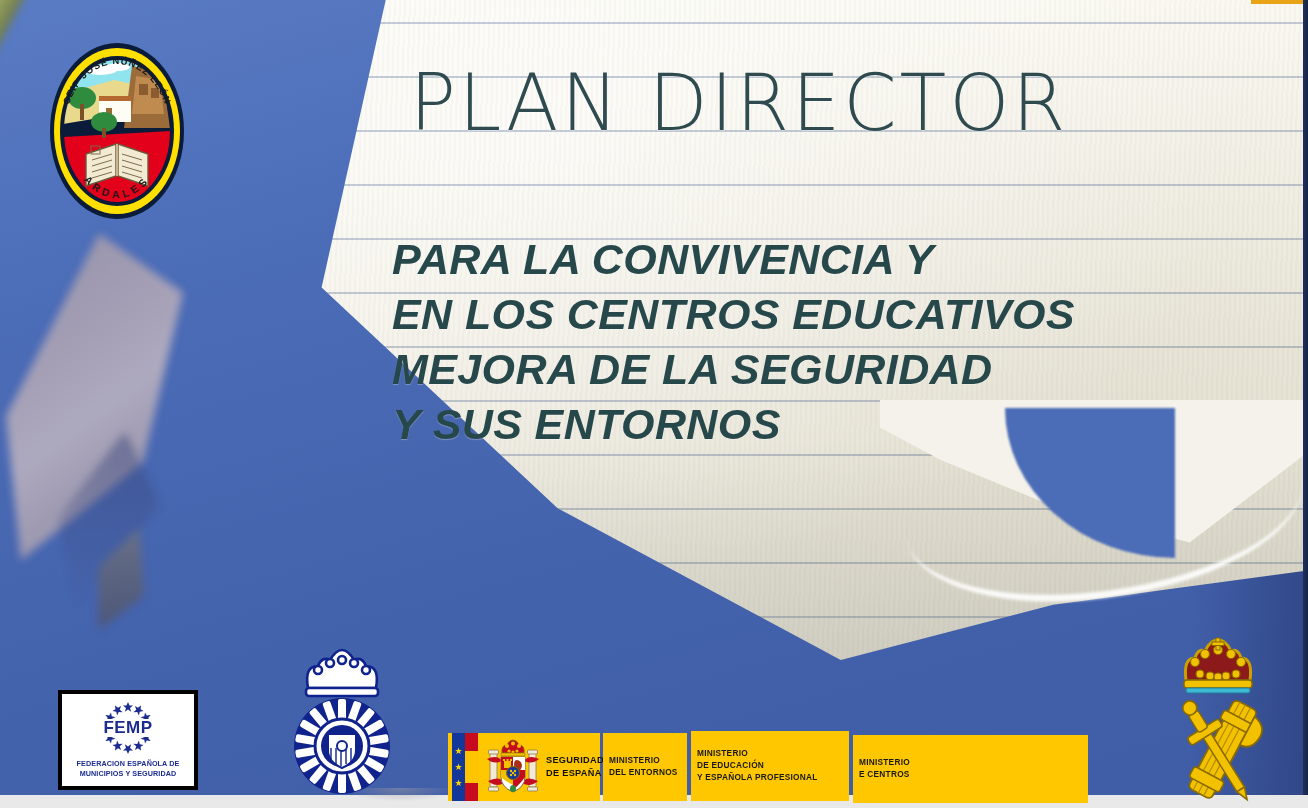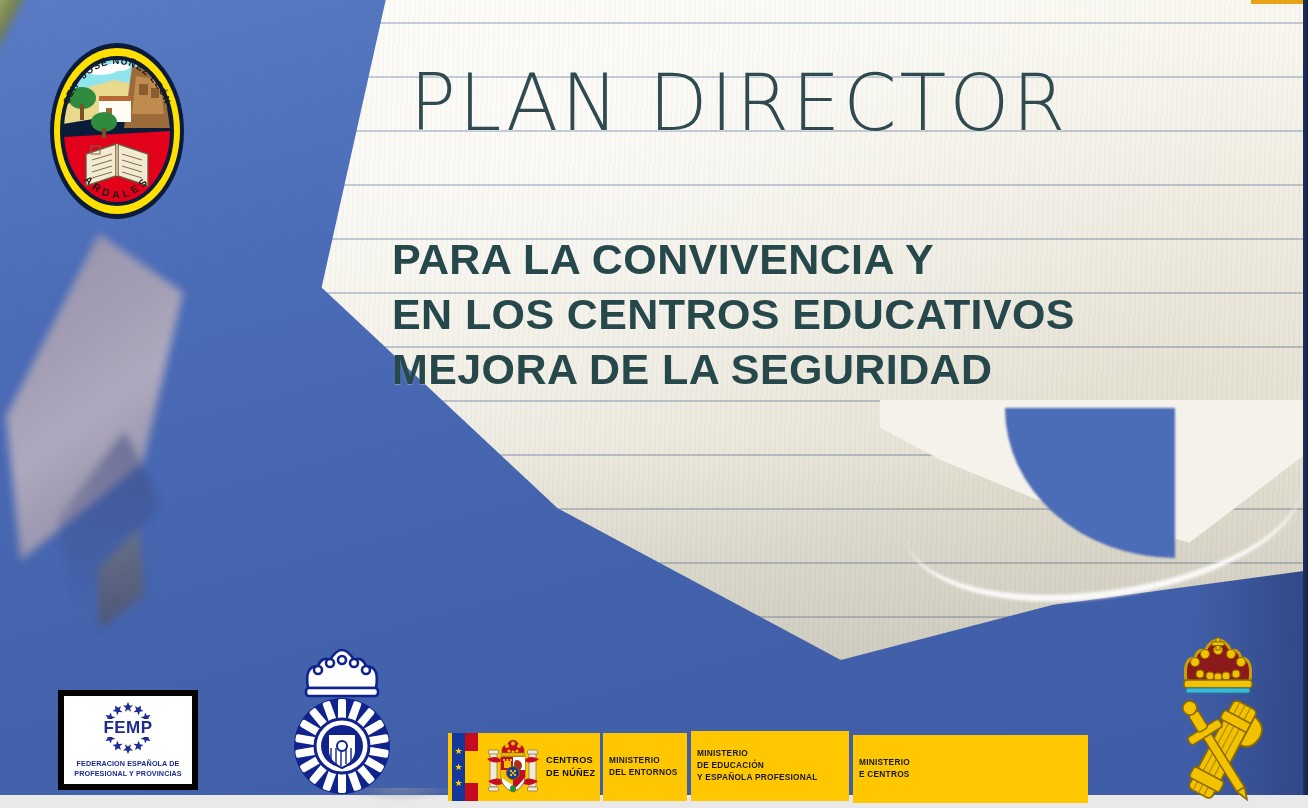--- a/index.html
+++ b/index.html
@@ -76,31 +76,31 @@
     transform:rotate(-5deg); filter:blur(1.4px); opacity:.9; }
   .paper-notch { position:absolute; left:1005px; top:408px; width:170px; height:150px;
     background:#4b6cb7; border-radius:0 0 0 100%; filter:blur(1px); }
 
   
   .headline { position:absolute; left:403px; top:64px; z-index:6; }
   .title-main { font-size:78px; letter-spacing:3px; color:#2f4b50;
     font-weight:300; font-family:"DejaVu Sans", sans-serif; line-height:1;
     text-shadow:0 1px 0 rgba(255,255,255,.35); transform:scaleX(.98); }
   .subtitle { position:absolute; left:392px; top:232px; z-index:6;
-    font-weight:bold; font-size:43px; line-height:1.28;
+    font-style:italic; font-weight:bold; font-size:43px; line-height:1.28;
     color:#27484b; font-family:"Liberation Sans", sans-serif; letter-spacing:.4px;
     text-shadow:0 1px 1px rgba(255,255,255,.3); }
   .subtitle div { white-space:nowrap; }
 
   
   .crest { position:absolute; left:44px; top:36px; width:146px; height:190px; z-index:8; }
 
   
   .femp { position:absolute; left:58px; top:690px; width:140px; height:100px;
-    background:#ffffff; border:6px solid #000000; z-index:8;
+    background:#ffffff; border:4px solid #000000; z-index:8;
     display:flex; flex-direction:column; align-items:center; justify-content:center; }
   .femp-mark { position:relative; width:92px; height:52px; }
   .femp-word { position:absolute; left:0; top:0; width:92px; height:52px;
     display:flex; align-items:center; justify-content:center;
     font-weight:bold; font-size:17px; color:#1b2b8f; letter-spacing:.5px; z-index:3; }
   .femp-caption { margin-top:5px; font-size:7.2px; font-weight:bold; color:#1b2b8f;
     text-align:center; line-height:1.32; letter-spacing:.1px; }
 
   
   .policia { position:absolute; left:284px; top:648px; width:116px; height:152px; z-index:8; }
@@ -156,20 +156,21 @@
   <div class="paper-notch"></div>
   <div class="paper-curl-edge"></div>
 
   <div class="headline">
     <div class="title-main">PLAN DIRECTOR</div>
   </div>
   <div class="subtitle">
     <div>PARA LA CONVIVENCIA Y</div>
     <div>EN LOS CENTROS EDUCATIVOS</div>
     <div>MEJORA DE LA SEGURIDAD</div>
+    <div>Y SUS ENTORNOS</div>
   </div>
 
   <div class="crest">
     <svg viewBox="0 0 146 190" width="146" height="190">
       <defs>
         <clipPath id="ovalClip">
             <ellipse cx="73" cy="95" rx="54" ry="72"></ellipse>
           </clipPath>
         <path id="arcTop" d="M 20 98 A 53 70 0 0 1 126 98"></path>
         <path id="arcBot" d="M 26 100 A 47 62 0 0 0 120 100"></path>
@@ -264,21 +265,21 @@
                 <polygon points="0,-5 1.5,-1.5 5,-1.5 2,1 3.2,4.8 0,2.4 -3.2,4.8 -2,1 -5,-1.5 -1.5,-1.5"></polygon>
               </g>
           </g>
         </g>
         <rect x="18" y="17" width="56" height="18" fill="#ffffff"></rect>
       </svg>
       <div class="femp-word">FEMP</div>
     </div>
     <div class="femp-caption">
       <div>FEDERACION ESPAÑOLA DE</div>
-      <div>PROFESIONAL Y PROVINCIAS</div>
+      <div>MUNICIPIOS Y SEGURIDAD</div>
     </div>
   </div>
 
   <div class="policia">
     <svg viewBox="0 0 116 152" width="116" height="152">
       <g fill="#ffffff" stroke="#10228c" stroke-width="2.6">
 
         <path d="M58 6 l3 6 -3 4 -3 -4 z"></path>
         <path d="M24 40 q-4 -22 10 -22 q4 -10 12 -6 q6 -10 12 -10 q6 0 12 10 q8 -4 12 6 q14 0 10 22 z"></path>
         <rect x="22" y="40" width="72" height="8" rx="3"></rect>
@@ -475,22 +476,22 @@
                 <circle cx="25" cy="34" r="1.2"></circle>
                 <circle cx="29" cy="34" r="1.2"></circle>
               <circle cx="25" cy="38" r="1.2"></circle>
                 <circle cx="29" cy="38" r="1.2"></circle>
                 <circle cx="27" cy="36" r="1.2"></circle>
               </g>
           </g>
         </svg>
       </div>
       <div class="gob-label">
-        <div>CENTROS</div>
-        <div>DE NÚÑEZ</div>
+        <div>SEGURIDAD</div>
+        <div>DE ESPAÑA</div>
       </div>
     </div>
 
     <div class="minpanel p2">
       <div class="mintext" style="padding-left:6px">
         <div class="ln1">MINISTERIO</div>
         <div>DEL ENTORNOS</div>
       </div>
     </div>
 

